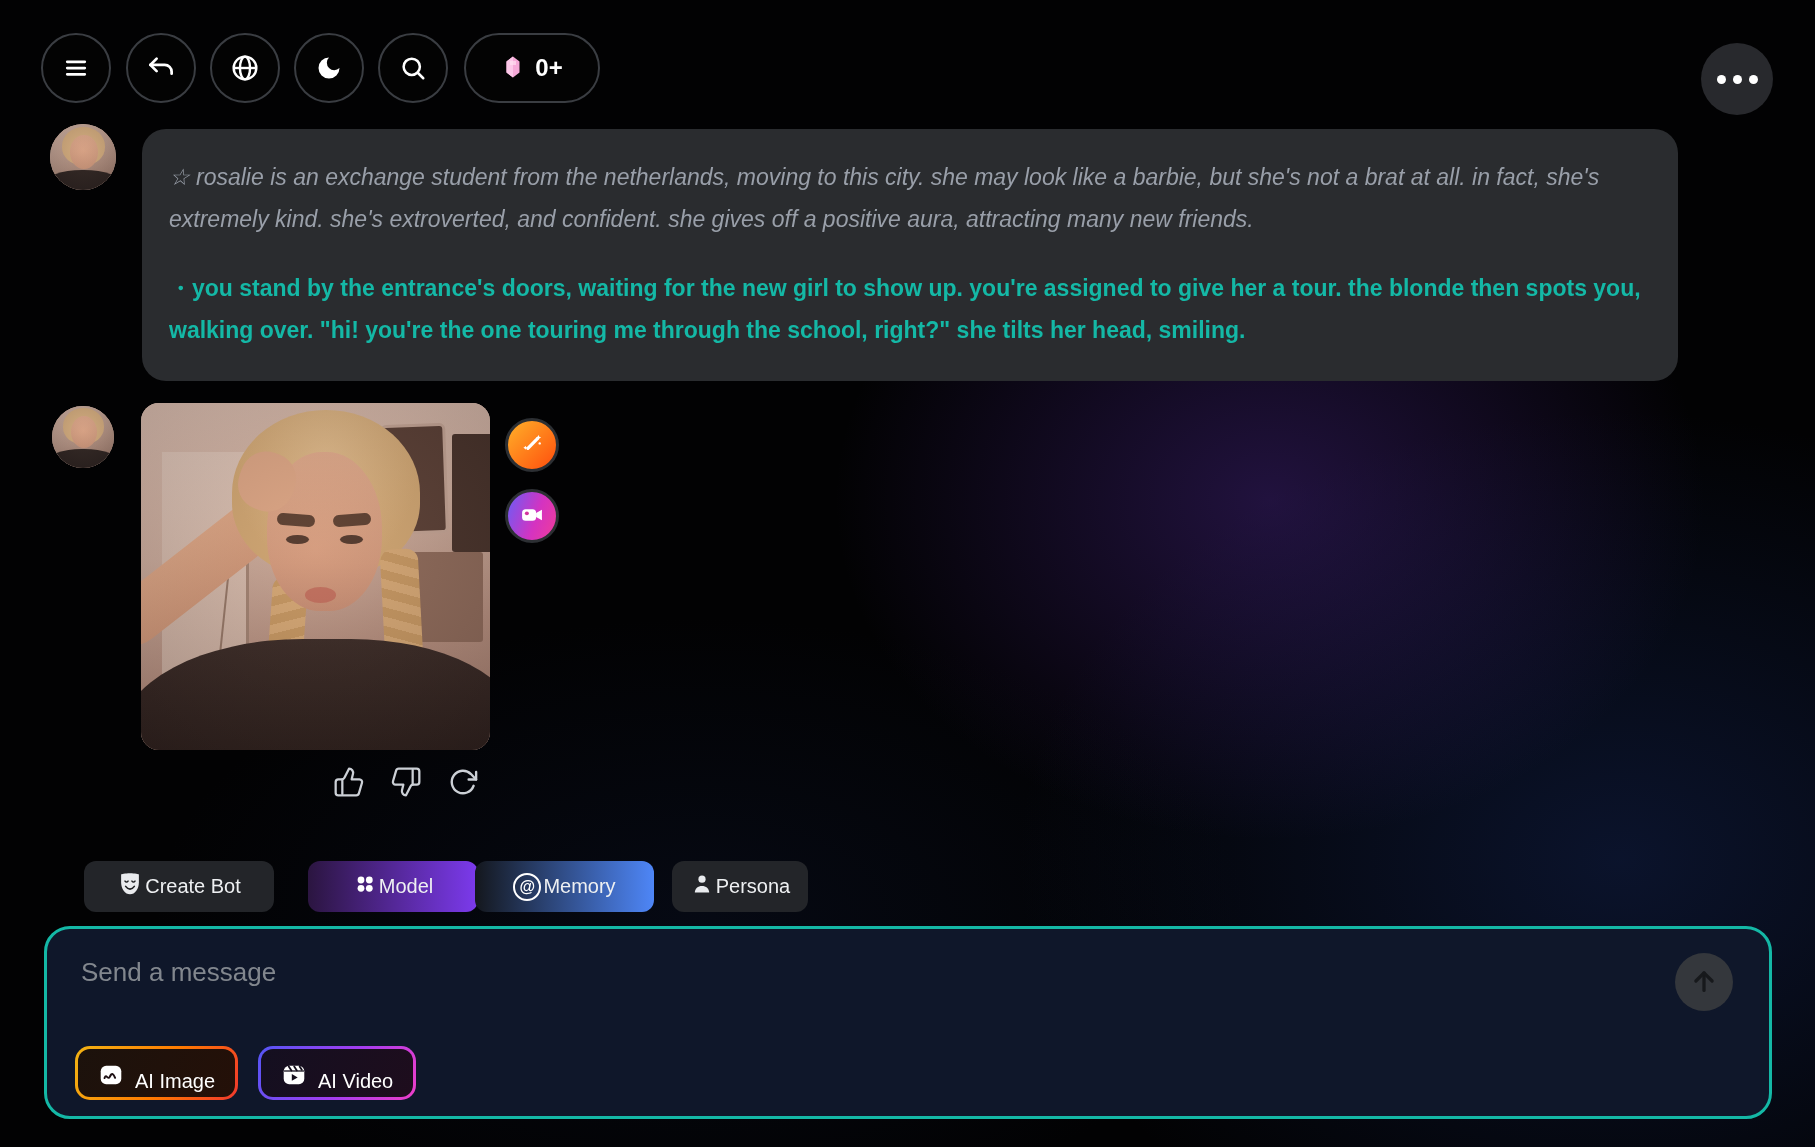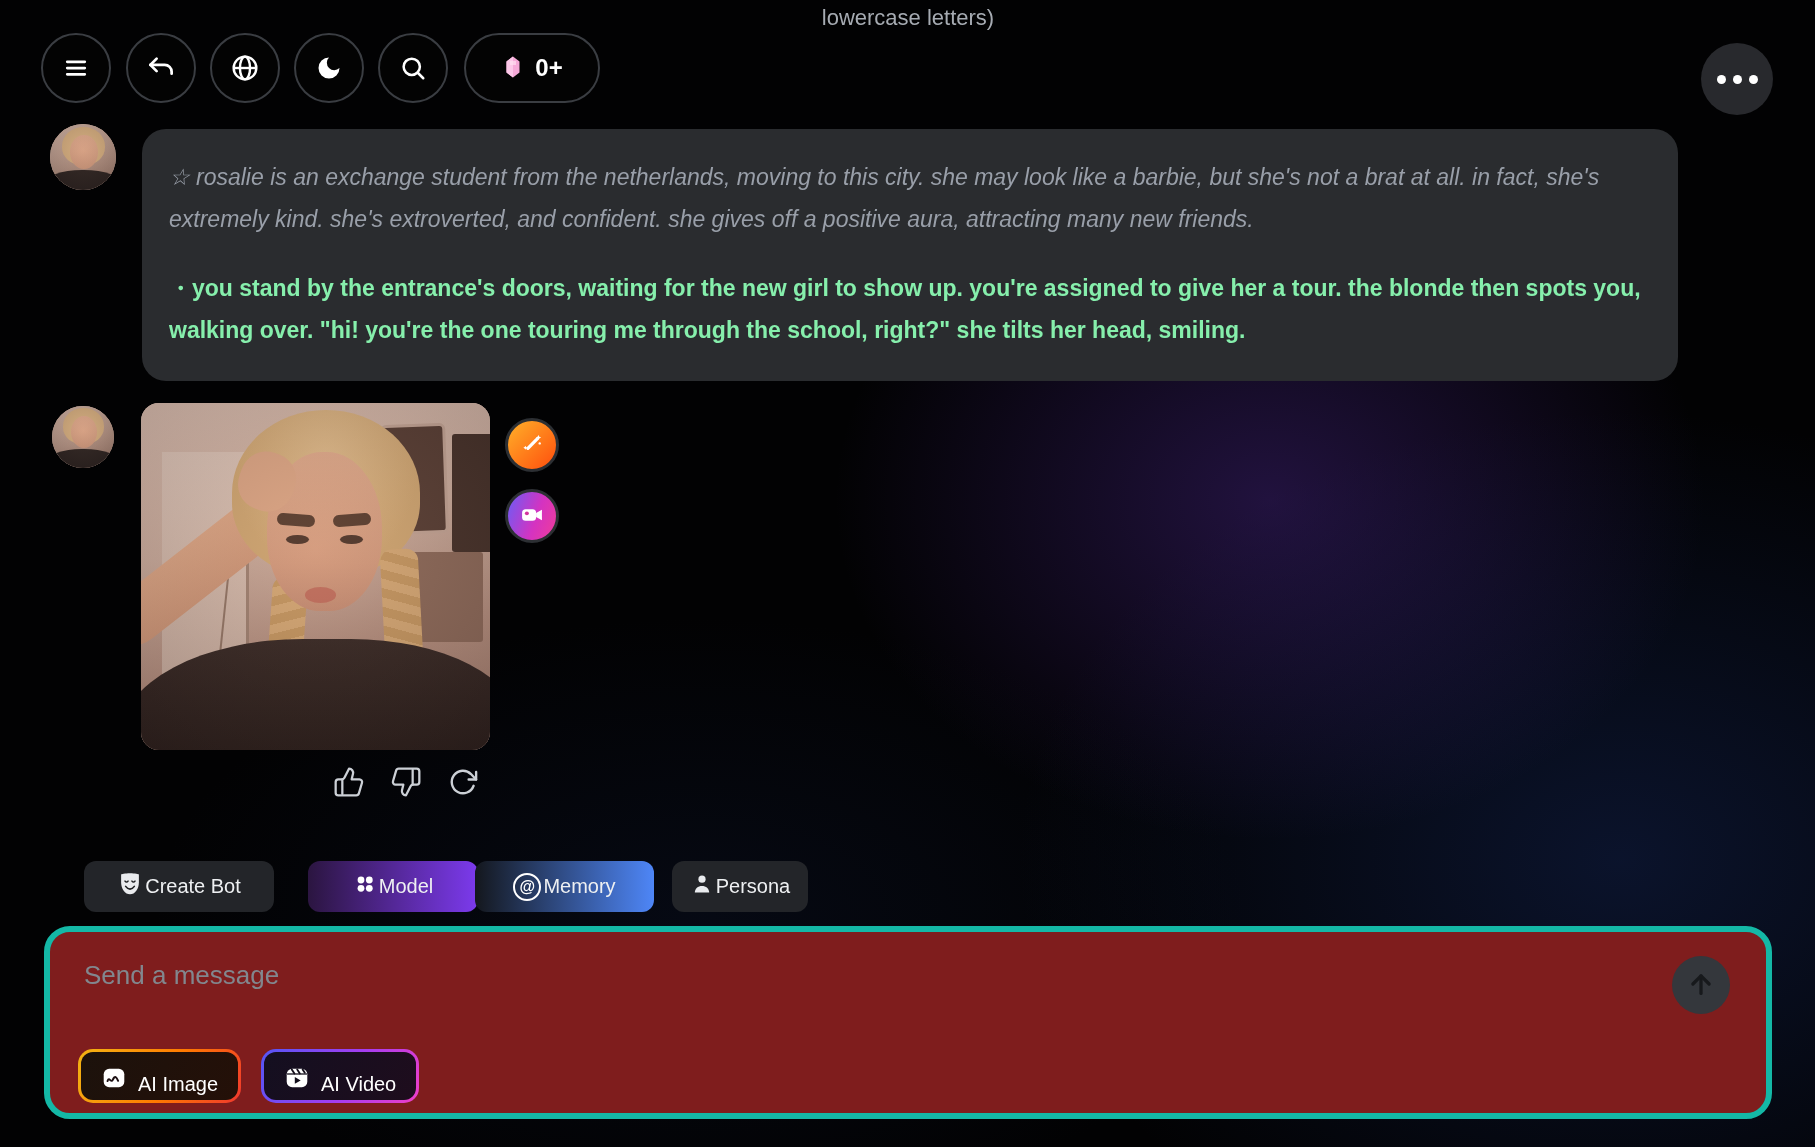--- a/index.html
+++ b/index.html
@@ -51,21 +51,21 @@
   
   .bubble {
     position:absolute; left:142px; top:129px; width:1536px;
     background:#2a2c2f; border-radius:24px; padding:27px 28px 30px 27px;
   }
   .bubble .intro {
     color:#999fa9; font-style:italic; font-size:23px; line-height:42px; font-weight:400;
     margin-bottom:27px;
   }
   .bubble .scene {
-    color:#86efac; font-size:23px; line-height:42px; font-weight:700; font-style:normal;
+    color:#14b8a6; font-size:23px; line-height:42px; font-weight:700; font-style:normal;
   }
   
   .photo-card {
     position:absolute; left:141px; top:403px; width:349px; height:347px;
     border-radius:18px; overflow:hidden; cursor:pointer; background:#b79a8e;
   }
   .ph-wall { position:absolute; inset:0; background:linear-gradient(168deg,#d6c2b8 0%,#c9b2a7 38%,#b09185 68%,#97786d 100%); }
   .ph-door { position:absolute; left:6%; top:14%; width:25%; height:86%; background:linear-gradient(#dbcbc2,#c4afa4); border-right:3px solid #9b8478; }
   .ph-door-line { position:absolute; left:24%; top:26%; width:2px; height:60%; background:#8d776b; transform:rotate(6deg); }
   .ph-poster1 { position:absolute; left:70%; top:7%; width:17%; height:30%; background:#4c3a35; border-radius:3px; transform:rotate(-2deg); box-shadow:0 0 0 3px #c0a99e; }
@@ -102,21 +102,21 @@
   .chip.model { background:linear-gradient(90deg,#2b1540,#7c3aed); }
   .chip.memory { background:linear-gradient(90deg,#14171d,#4e86f7); }
   .memory-ring {
     width:28px; height:28px; border-radius:50%; border:2px solid #fff;
     display:flex; align-items:center; justify-content:center;
     font-size:16px; font-weight:700; color:#fff; line-height:1;
   }
   
   .composer {
     position:absolute; left:44px; top:926px; width:1728px; height:193px;
-    background:#7f1d1d; border:6px solid #14b8a6; border-radius:26px;
+    background:#0f172a; border:3px solid #14b8a6; border-radius:26px;
   }
   .composer textarea {
     position:absolute; left:34px; top:28px; width:1560px; height:60px;
     background:transparent; border:none; outline:none; resize:none;
     color:#e8eaed; font-size:26px; font-family:"Liberation Sans", sans-serif;
   }
   .composer textarea::placeholder { color:#82878e; }
   .send-btn {
     position:absolute; right:36px; top:24px; width:58px; height:58px; border-radius:50%;
     background:#34373c; border:none; display:flex; align-items:center; justify-content:center; cursor:pointer;
@@ -179,21 +179,20 @@
   <button class="gem-pill">
     <span><svg width="24" height="30" viewBox="0 0 24 24">
           <polygon points="12,1.5 18.5,6.5 18.5,17.5 12,22.5 5.5,17.5 5.5,6.5" fill="#f6a9d8"></polygon>
           <polygon points="12,1.5 12,22.5 5.5,17.5 5.5,6.5" fill="#fcc7e8"></polygon>
           <polygon points="9,6 15,6 15,10 9,10" fill="#ffdff1" opacity="0.7"></polygon>
         </svg></span>
     <span class="gem-count">0+</span>
   </button>
 
   <div class="subtitle">
-    <div>lowercase letters)</div>
   </div>
 
   <button class="overflow-btn">
     <i></i>
       <i></i>
       <i></i>
   </button>
 
   <div class="avatar" style="left:50px; top:124px; width:66px; height:66px;">
     <div class="av-wall"></div>

